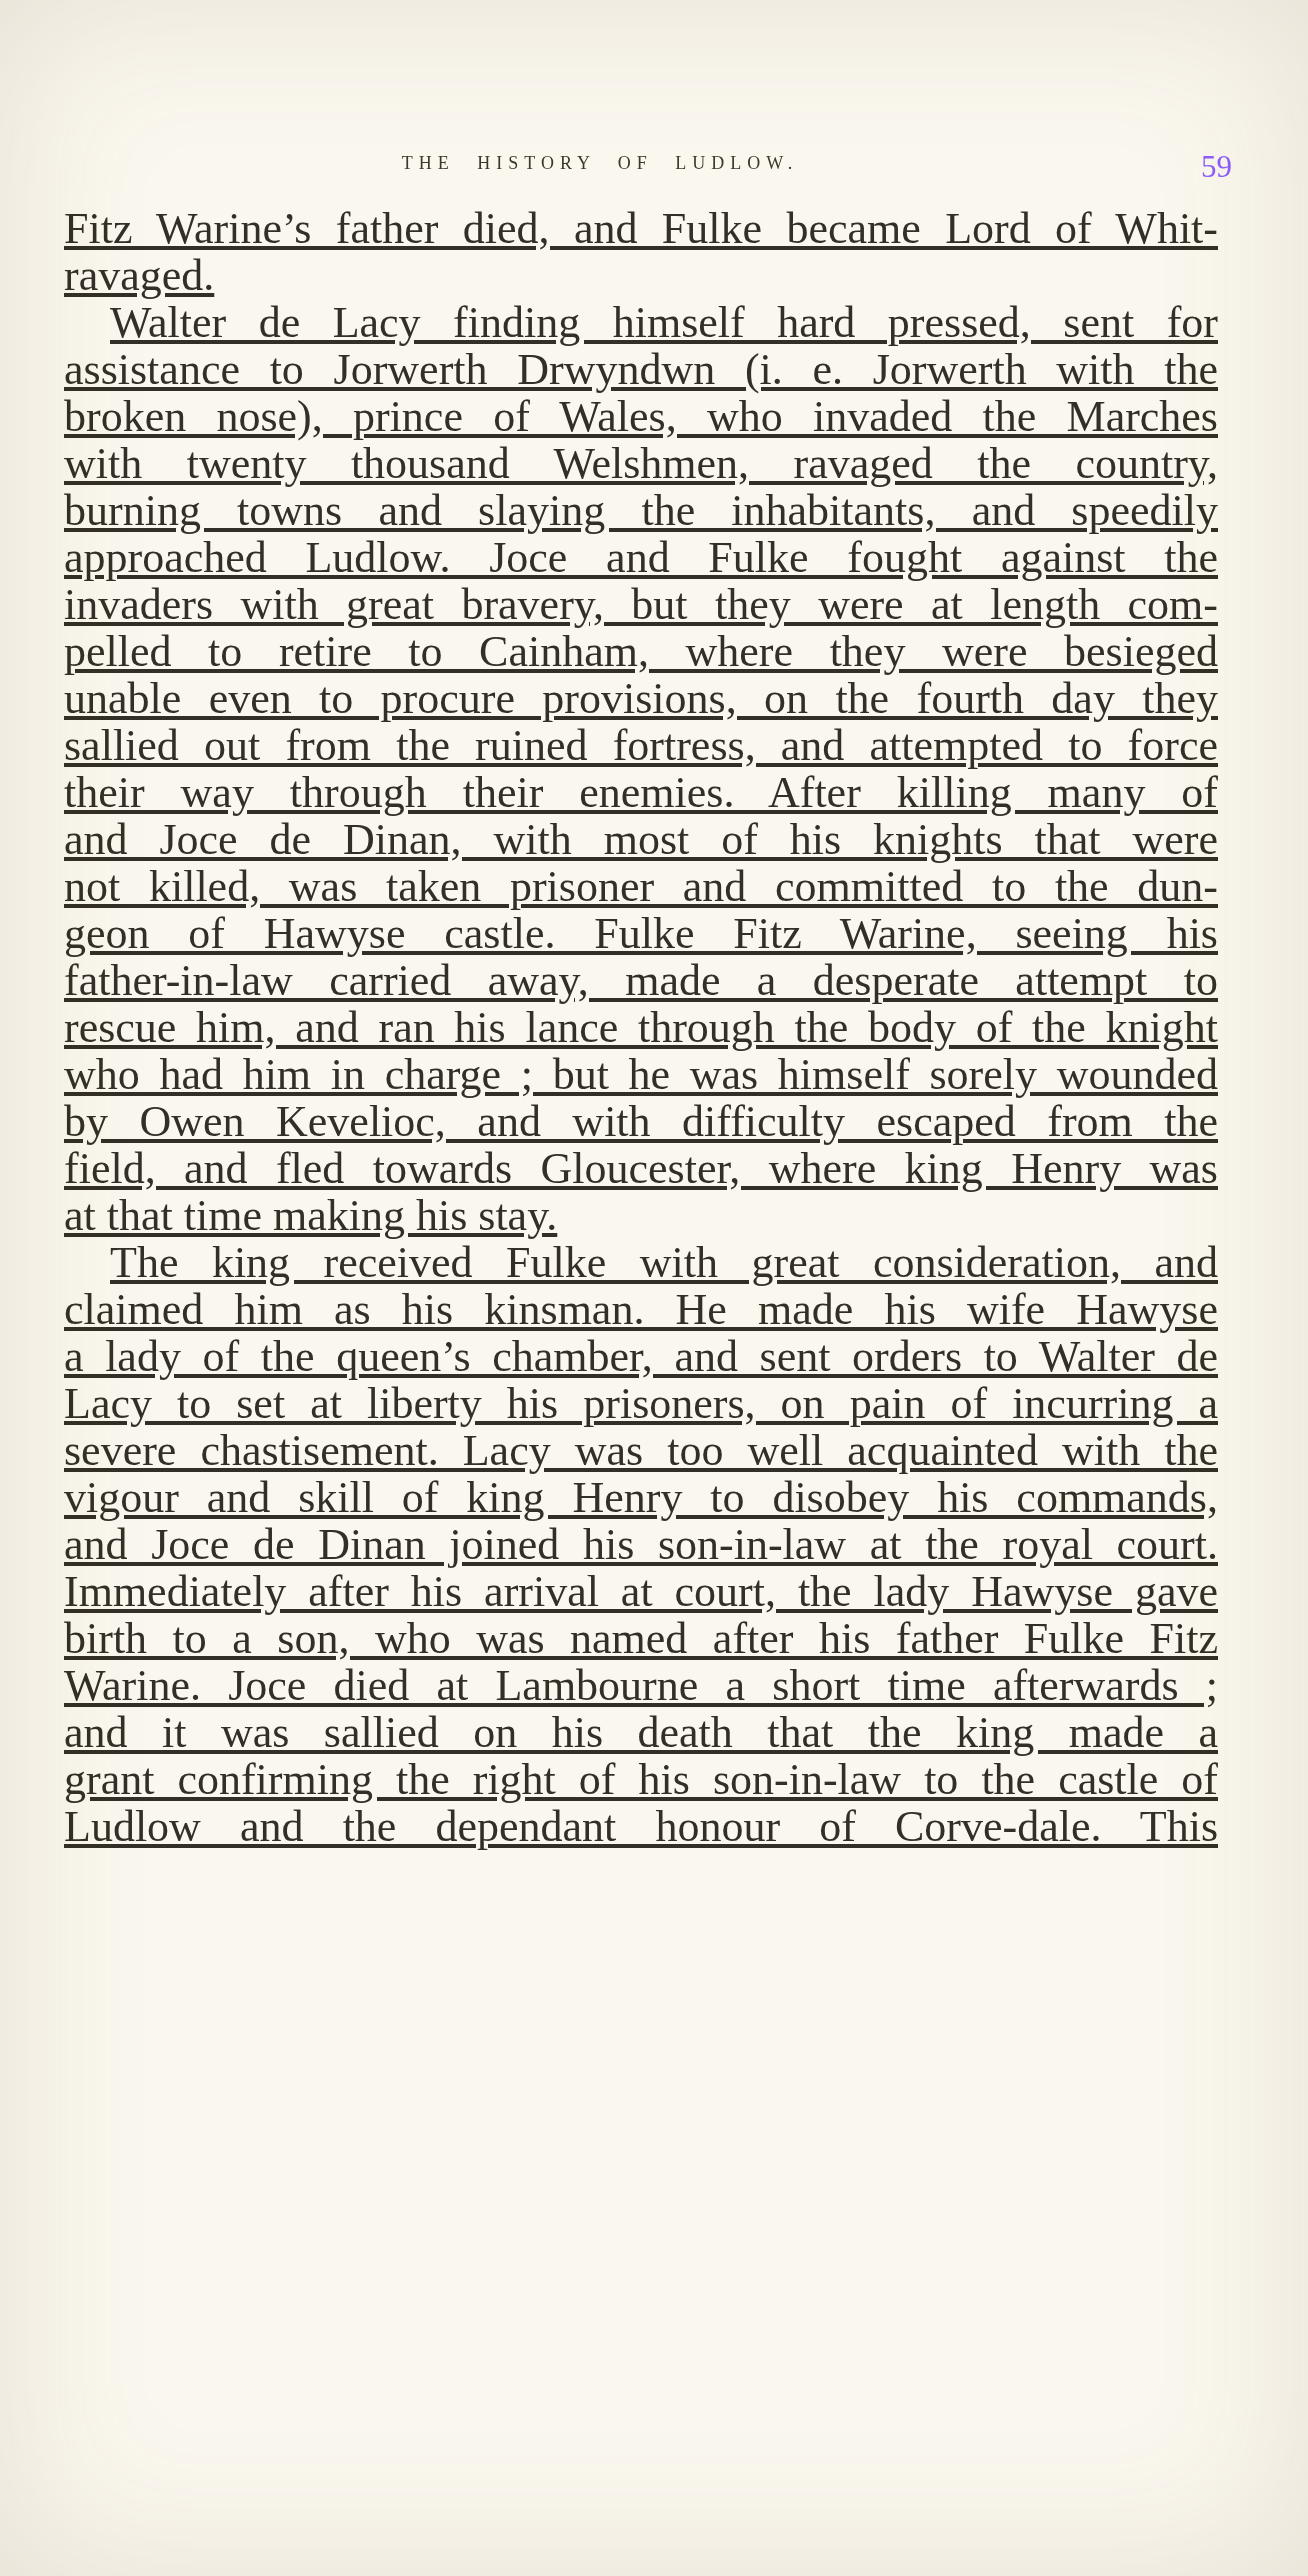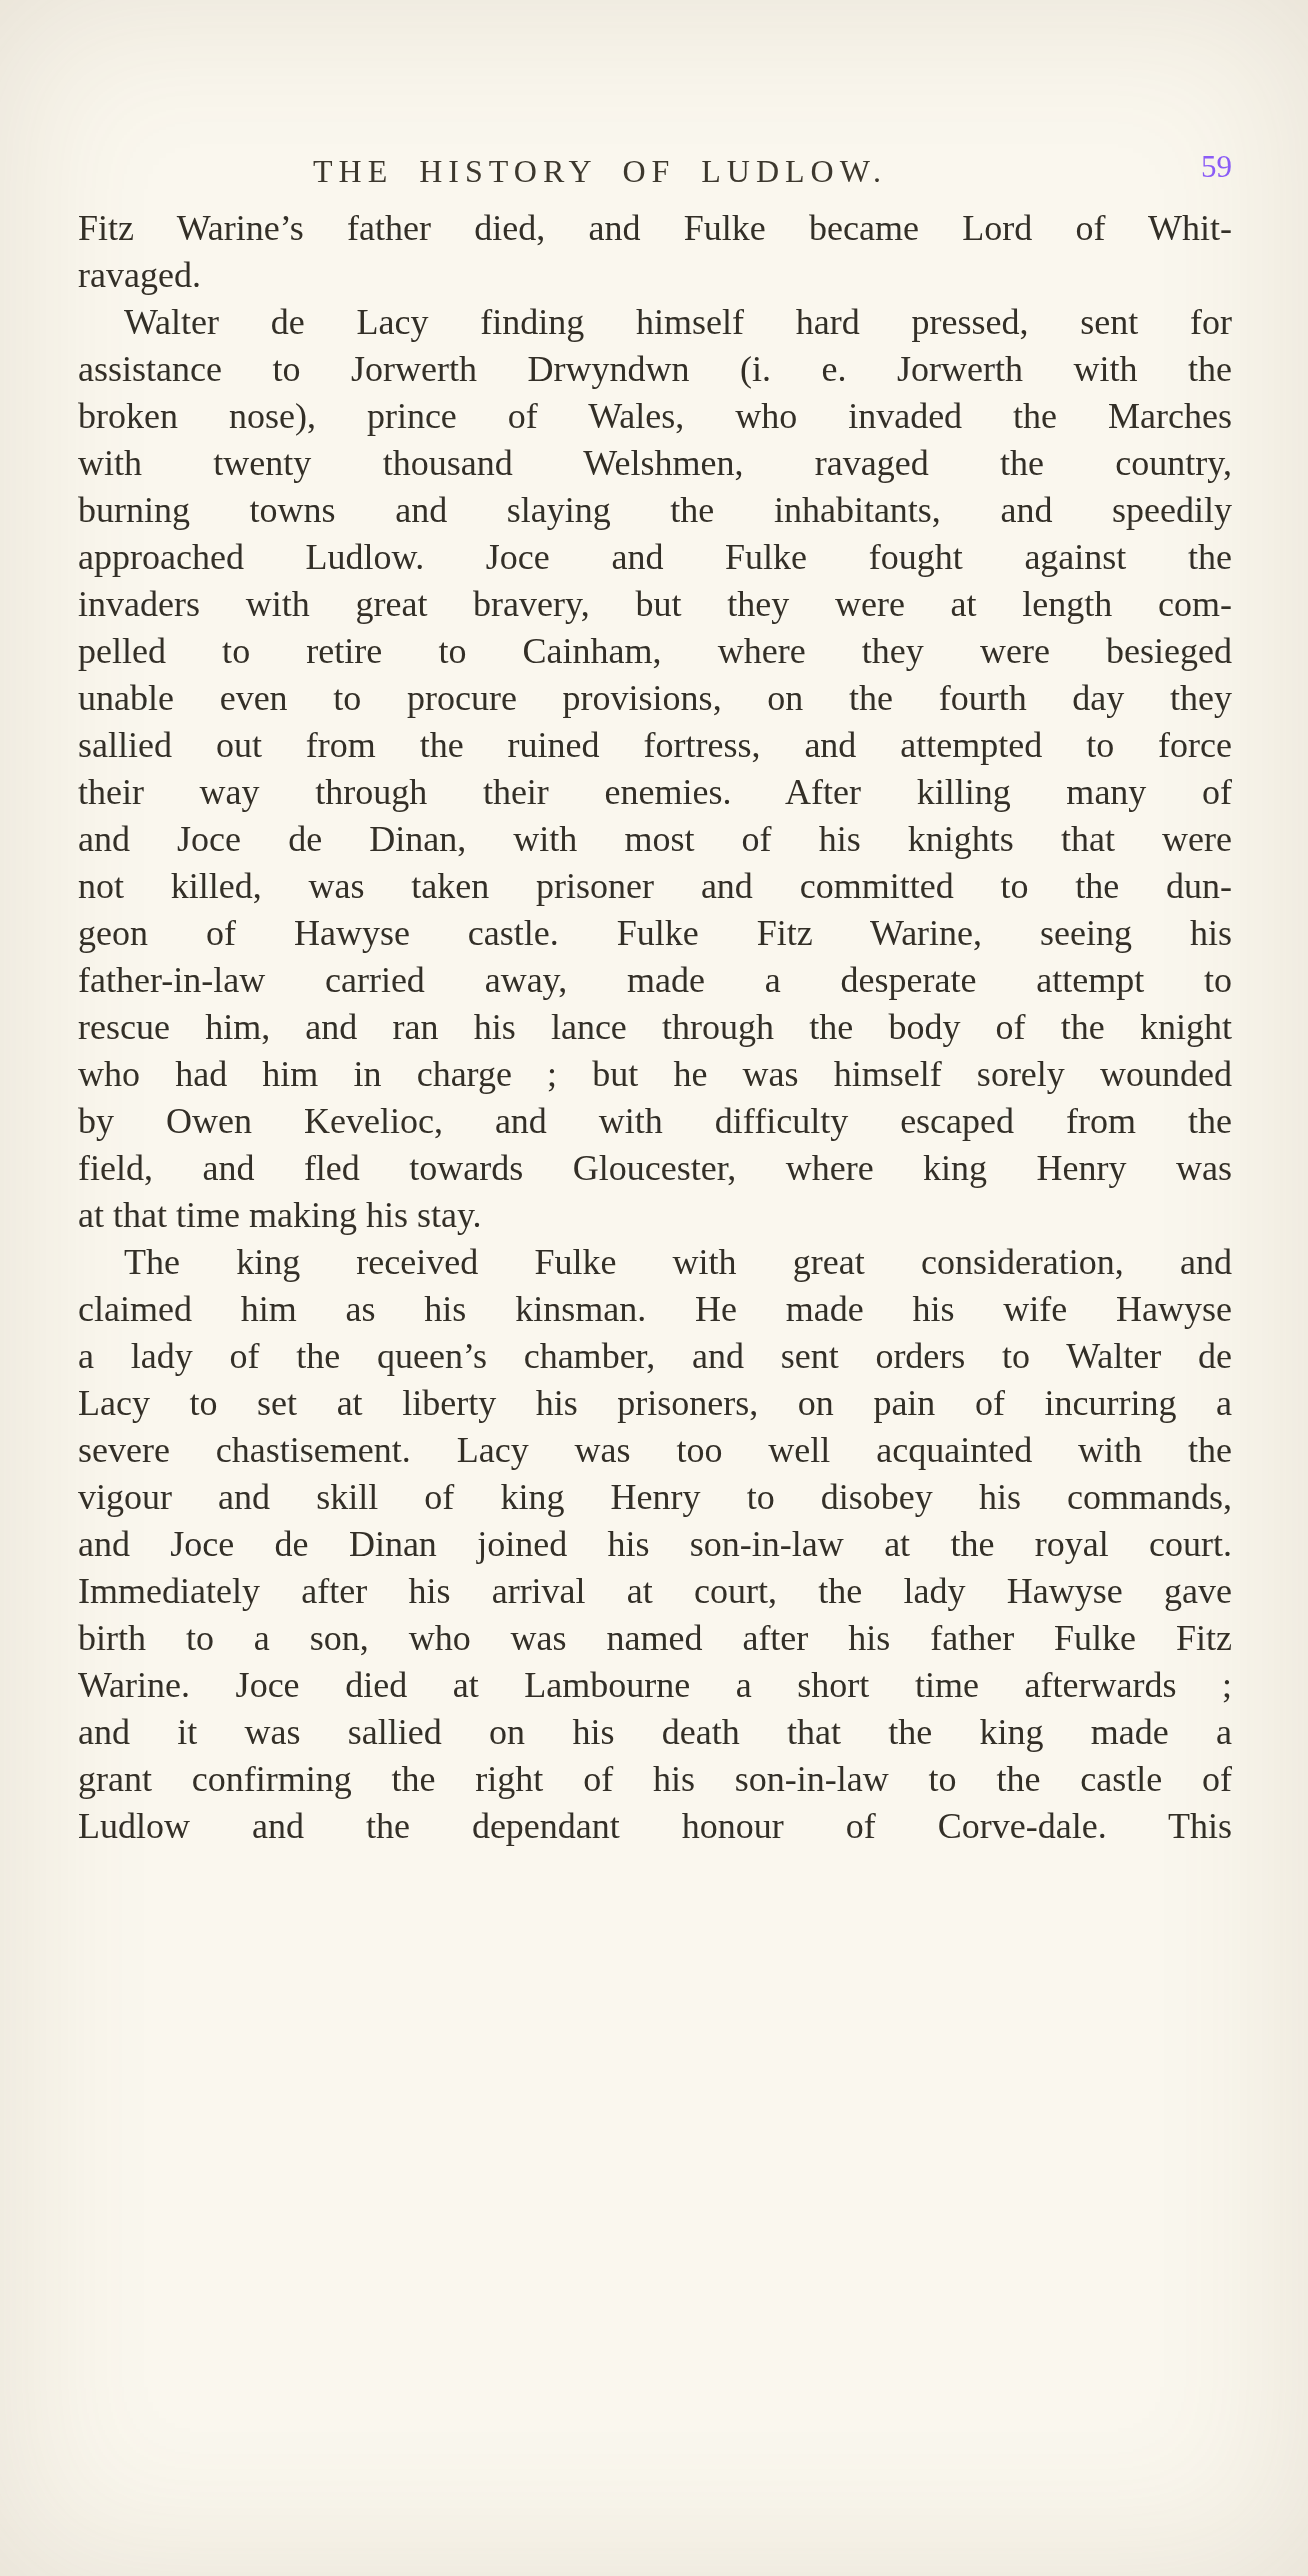--- a/index.html
+++ b/index.html
@@ -26,40 +26,41 @@
     left: 78px;
     width: 1154px;
     height: 42px;
   }
   .head-title {
     position: absolute;
     left: 0;
     right: 110px;
     top: 4px;
     text-align: center;
-    font-size: 32px;
+    font-size: 18px;
     letter-spacing: 6px;
     word-spacing: 12px;
     color: #3d382e;
   }
   .page-num {
     position: absolute;
     right: 0;
     top: 0;
     font-size: 31px;
     color: #8b5cf6;
   }
   .text-block {
     position: absolute;
     top: 205px;
-    left: 78px;
+    left: 64px;
     width: 1154px;
-    font-size: 36px;
+    font-size: 44px;
     line-height: 47px;
     color: #332f27;
+    text-decoration: underline;
   }
   .paragraph {
     margin: 0;
   }
   .line {
     text-align: justify;
     text-align-last: justify;
     white-space: normal;
   }
   .line.no-just {

